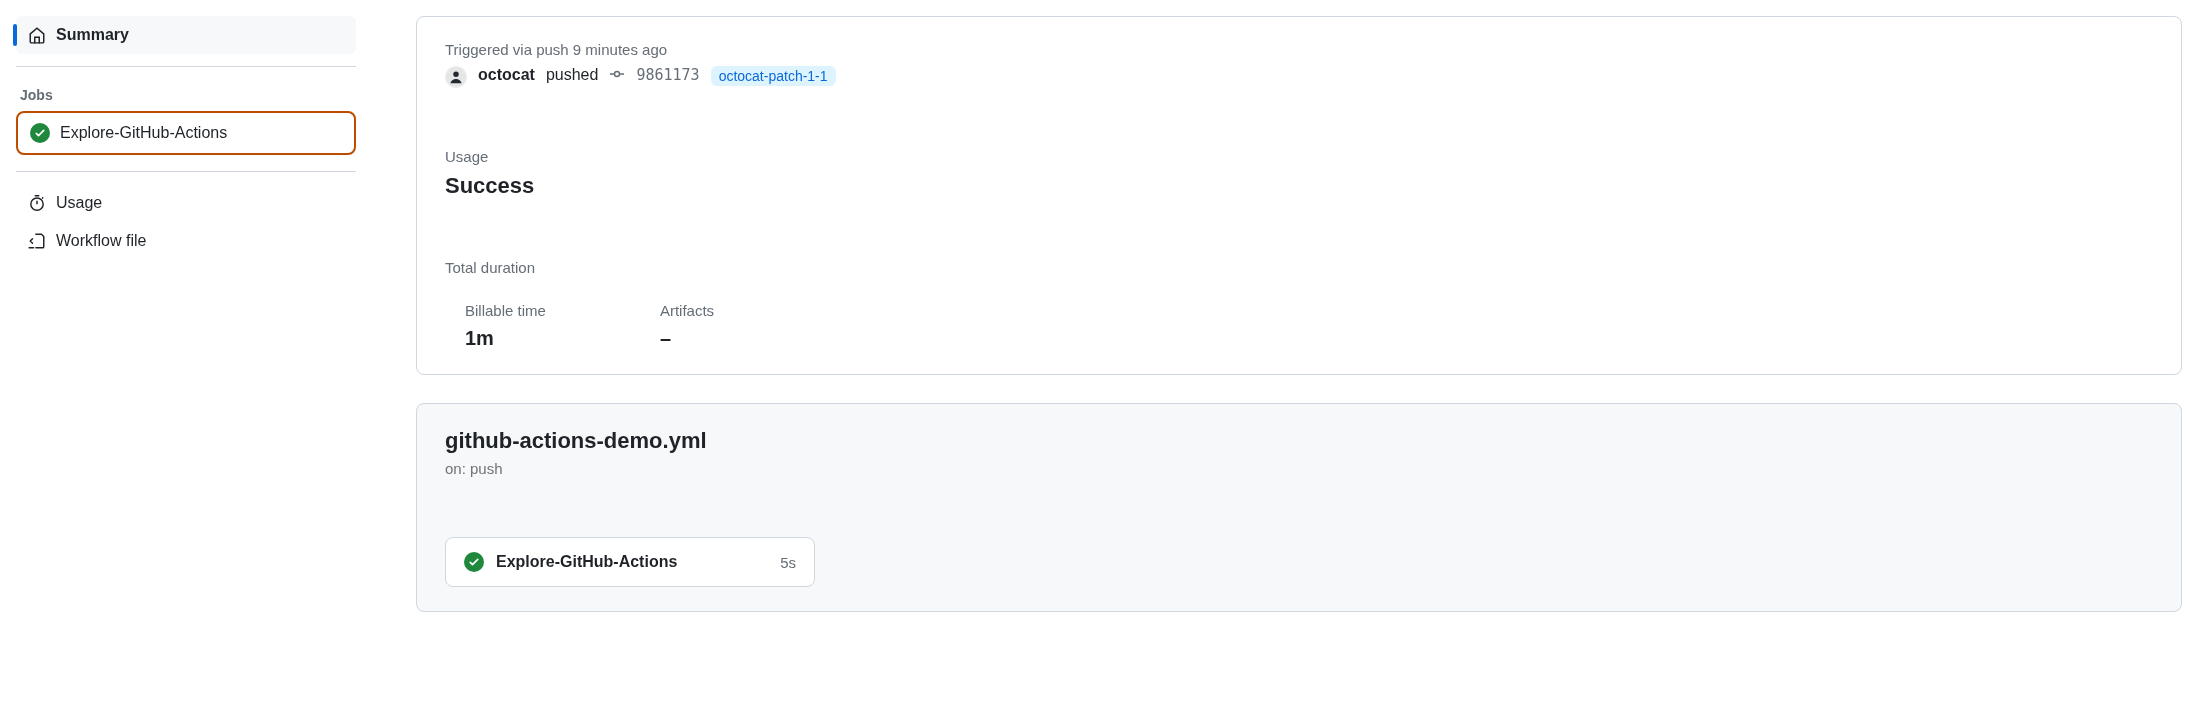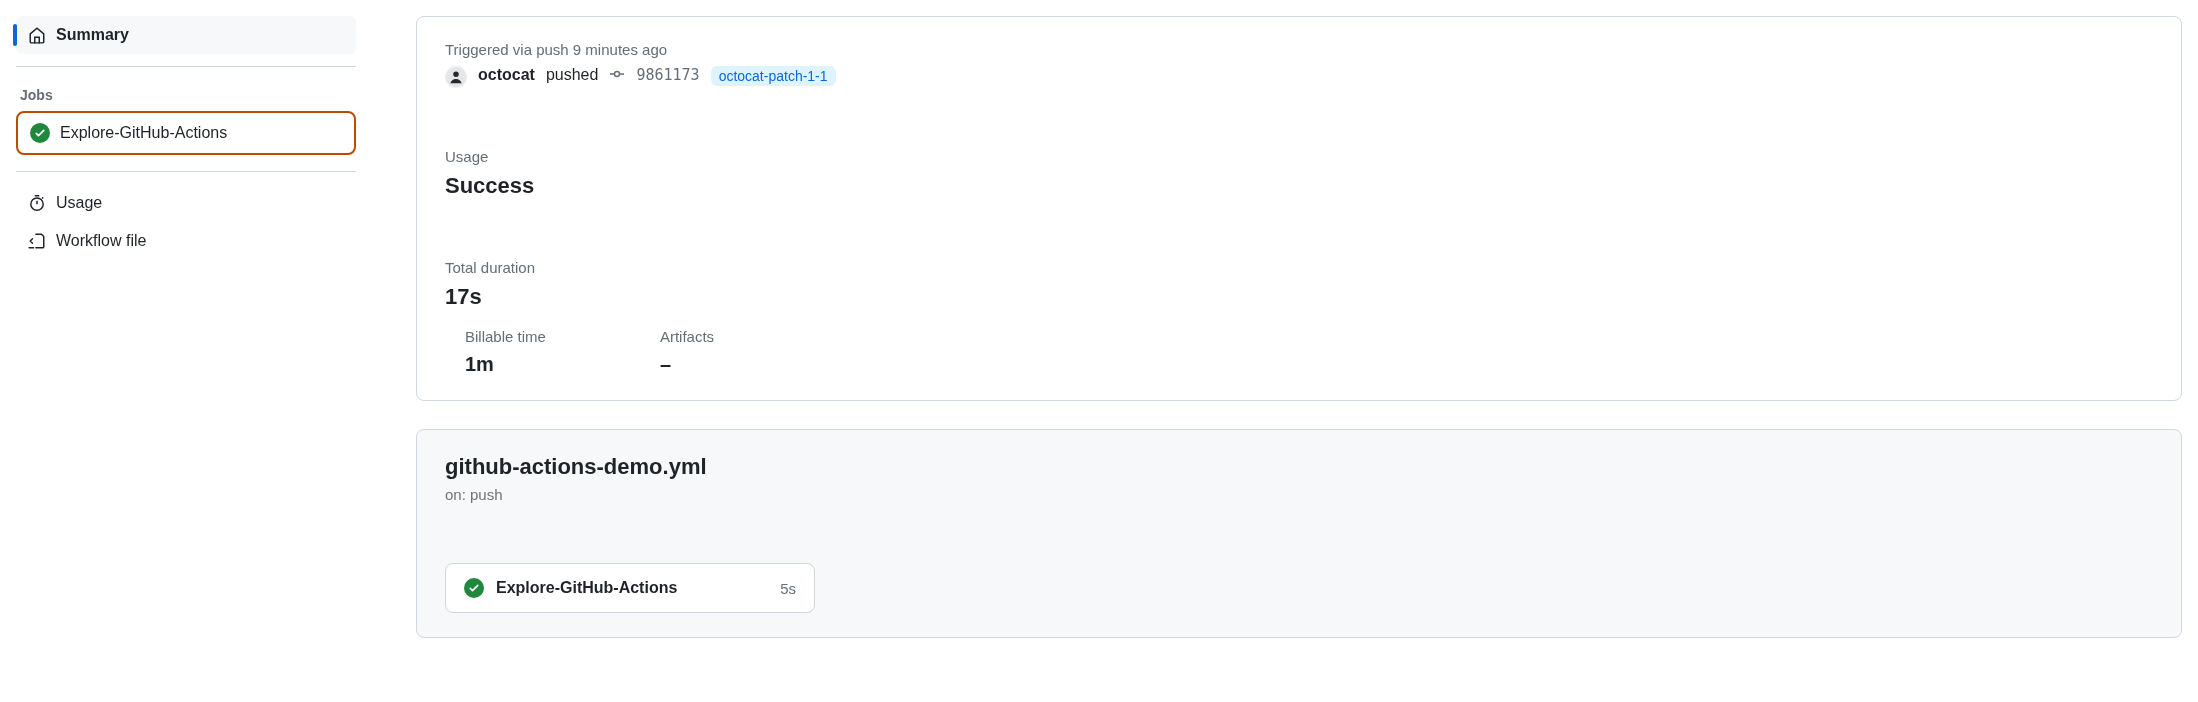--- a/index.html
+++ b/index.html
@@ -272,21 +272,20 @@
           <span class="commit-sha">9861173</span>
           <span class="branch-pill">octocat-patch-1-1</span>
         </div>
       </div>
       <div class="stat-block">
         <div class="stat-label">Usage</div>
         <div class="stat-value">Success</div>
       </div>
       <div class="stat-block">
         <div class="stat-label">Total duration</div>
-        <div class="stat-value">17s</div>
       </div>
     </div>
     <div class="meta-row">
       <div class="meta-block">
         <div class="stat-label">Billable time</div>
         <div class="stat-value">1m</div>
       </div>
       <div class="meta-block">
         <div class="stat-label">Artifacts</div>
         <div class="stat-value">–</div>

